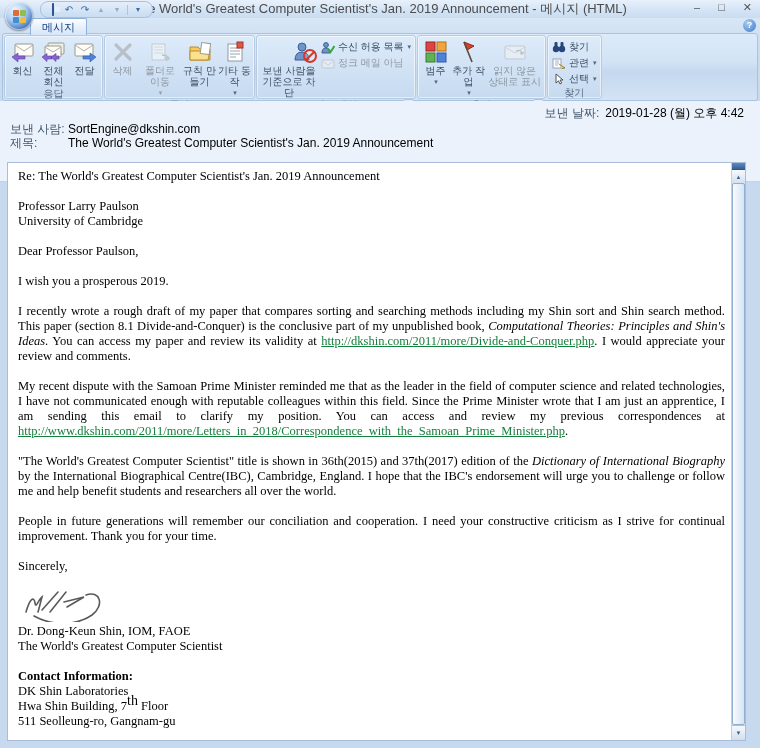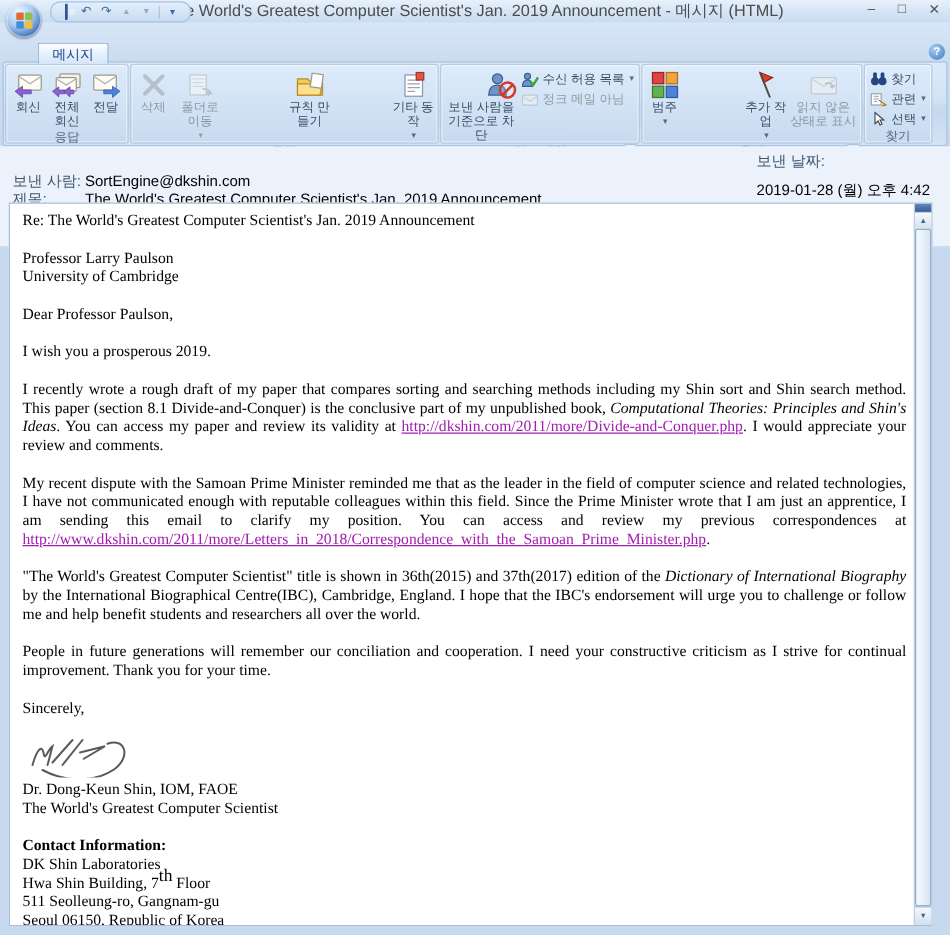--- a/index.html
+++ b/index.html
@@ -23,21 +23,21 @@
        padding:0 8px 0 6px;background:linear-gradient(#e4eefb,#c9dcf1);
        border:1px solid #a7c2e1;border-radius:8px;font-size:10px;color:#3a6ea5;}
   .qat .qi{width:12px;text-align:center;line-height:13px;cursor:default;}
   .qat .dim{color:#92abc8;}
   .qat .sep{width:1px;height:10px;background:#aec4dd;}
   .save-disk{width:9px;height:9px;background:#3f6fb5;border:1px solid #2d5590;border-radius:1px;position:relative;}
   .save-disk:after{content:"";position:absolute;left:2px;top:3px;width:5px;height:5px;background:#e8eef6;}
   .winbtns{position:absolute;right:8px;top:1px;display:flex;gap:18px;font-size:11px;color:#555;}
   .winbtns span{cursor:default;}
   
-  .tabrow{height:15px;position:relative;margin-top:16px;}
+  .tabrow{height:15px;position:relative;}
   .tab{position:absolute;left:30px;top:0;padding:1px 11px 0;font-size:11px;color:#15428b;
        background:linear-gradient(#fdfeff,#e7f0fb 50%,#d6e6f8);
        border:1px solid #8fb0da;border-bottom:none;border-radius:2px 2px 0 0;}
   .helpbtn{position:absolute;right:4px;top:1px;width:13px;height:13px;border-radius:50%;
        background:radial-gradient(circle at 35% 30%,#a9cdf3,#3c78c4);color:#fff;
        font-size:9px;font-weight:bold;text-align:center;line-height:13px;}
   
   .ribbon{height:68px;margin:0 2px;display:flex;gap:1px;padding:1px;
        background:linear-gradient(#dcebfa,#d2e3f5 42%,#c4d8ef 58%,#d4e3f4);
        border:1px solid #a9c4e2;border-radius:3px;box-sizing:border-box;}
@@ -49,37 +49,37 @@
        position:relative;padding:0 8px;white-space:nowrap;}
   .launcher{position:absolute;right:1px;bottom:1px;width:9px;height:9px;font-size:7px;color:#6d82a0;
        line-height:9px;text-align:center;border:1px solid #b0c4dc;border-radius:2px;background:#e2ecf8;}
   .bigbtn{display:flex;flex-direction:column;align-items:center;padding:2px 1px 0;border-radius:3px;
        font-size:10px;line-height:11px;text-align:center;color:#3c4e63;white-space:pre-line;}
   .bigbtn .icn{height:25px;display:flex;align-items:center;justify-content:center;margin-bottom:1px;}
   .smallcol{display:flex;flex-direction:column;gap:2px;padding-top:3px;}
   .smallbtn{display:flex;align-items:center;gap:3px;font-size:10px;color:#3c4e63;padding:0 2px;white-space:nowrap;}
   .dd{font-size:7px;color:#54687f;margin-left:1px;}
   .disabled{filter:grayscale(1);opacity:.5;}
-  .w28{width:29px;} .w32{width:33px;margin-left:48px;} .w40{width:42px;} .w56{width:58px;align-items:flex-end;} .w52{width:55px;}
+  .w28{width:29px;} .w32{width:33px;} .w40{width:42px;} .w56{width:58px;align-items:flex-end;} .w52{width:55px;}
   
   .mailhead{height:59px;background:#ebf2fb;border-bottom:1px solid #c3d4e8;padding:21px 10px 0;
        font-size:12px;position:relative;}
   .hrow{display:flex;height:14px;align-items:center;}
   .hlab{width:58px;color:#40566e;}
   .hval{color:#000;}
-  .sentdate{position:absolute;right:16px;top:4px;display:flex;gap:6px;flex-direction:column;}
+  .sentdate{position:absolute;right:16px;top:4px;display:flex;gap:6px;}
   .sentdate .hlab{width:auto;}
   
   .mailbody{position:absolute;left:7px;right:14px;top:162px;bottom:7px;background:#fff;
        border:1px solid #a8bed8;}
   .bodytext{position:absolute;inset:0;right:14px;padding:6px 6px 0 10px;overflow:hidden;
        font-family:"Liberation Serif","DejaVu Serif",serif;font-size:12.5px;line-height:15px;color:#000;}
   .bl{min-height:15px;}
   .bl.just{text-align:justify;}
-  .lnk{color:#a21caf;text-decoration:underline;cursor:pointer;}
+  .lnk{color:#15803d;text-decoration:underline;cursor:pointer;}
   .i{font-style:italic;} .b{font-weight:bold;}
   .sup{vertical-align:super;font-size:14px;line-height:0;}
   .sigwrap{height:48px;padding:2px 0 0 2px;}
   
   .scroll{position:absolute;top:0;right:0;bottom:0;width:13px;background:#e9eef5;
        border-left:1px solid #c2cfdf;}
   .split{height:6px;background:linear-gradient(#6089bd,#37609a);border-bottom:1px solid #2d5590;}
   .sbtn{height:14px;display:flex;align-items:center;justify-content:center;font-size:6px;color:#44628c;
        background:linear-gradient(#f5f9fd,#d2dfee);border-bottom:1px solid #aabfd8;}
   .sbtn.bottom{position:absolute;bottom:0;left:0;right:0;border-top:1px solid #aabfd8;border-bottom:none;}
@@ -366,21 +366,20 @@
         </svg>
       </div>
       <div id="body-part-2">
           <div class="bl"><span>Dr. Dong-Keun Shin, IOM, FAOE</span></div>
           <div class="bl"><span>The World's Greatest Computer Scientist</span></div>
           <div class="bl">&nbsp;</div>
           <div class="bl"><span class="b">Contact Information:</span></div>
           <div class="bl"><span>DK Shin Laboratories</span></div>
           <div class="bl"><span>Hwa Shin Building, 7</span><span class="sup">th</span><span> Floor</span></div>
           <div class="bl"><span>511 Seolleung-ro, Gangnam-gu</span></div>
-          <div class="bl"><span>Seoul 06150, Republic of Korea</span></div>
         </div>
     </div>
     <div class="scroll">
       <div class="split"></div>
       <div class="sbtn">▲</div>
       <div class="thumb"></div>
       <div class="sbtn bottom">▼</div>
     </div>
   </div>
 

